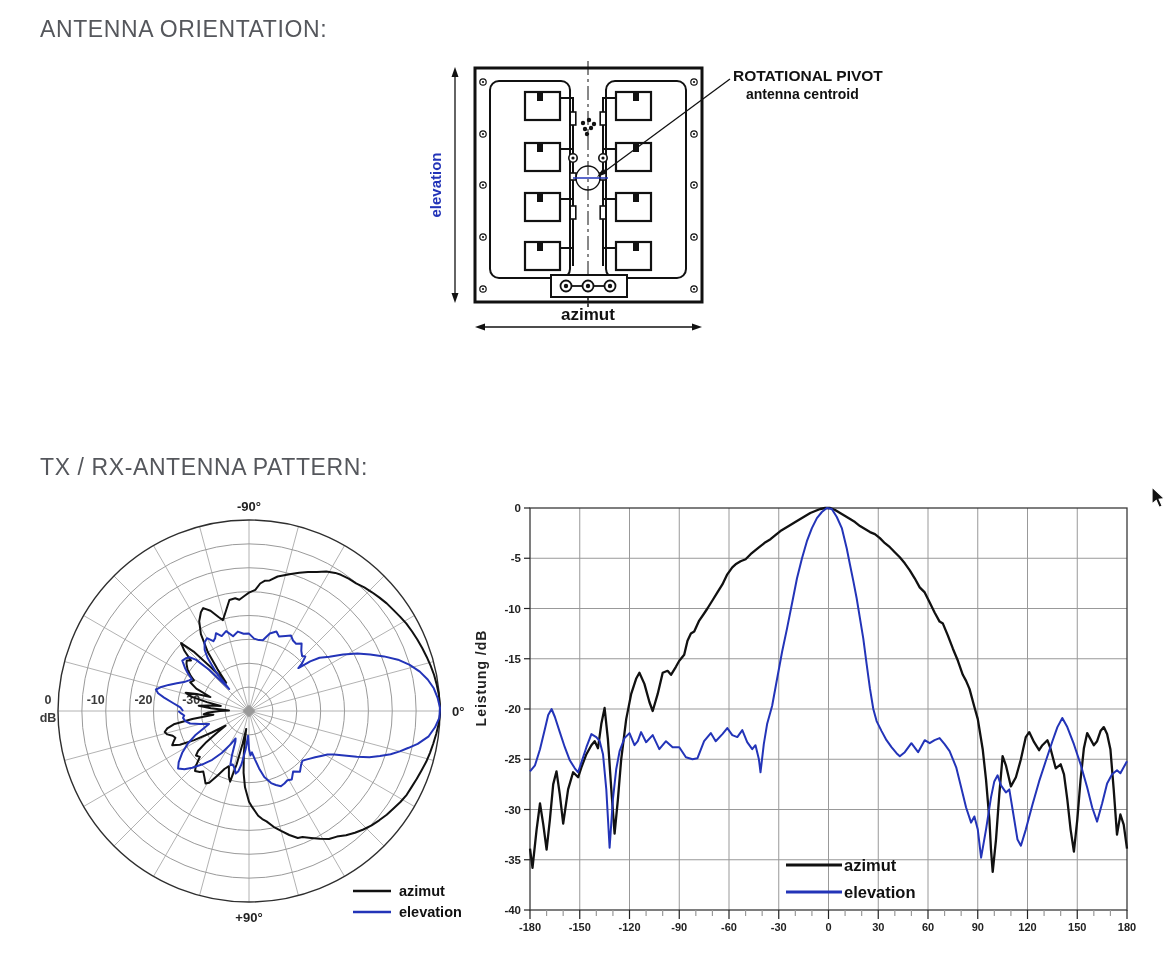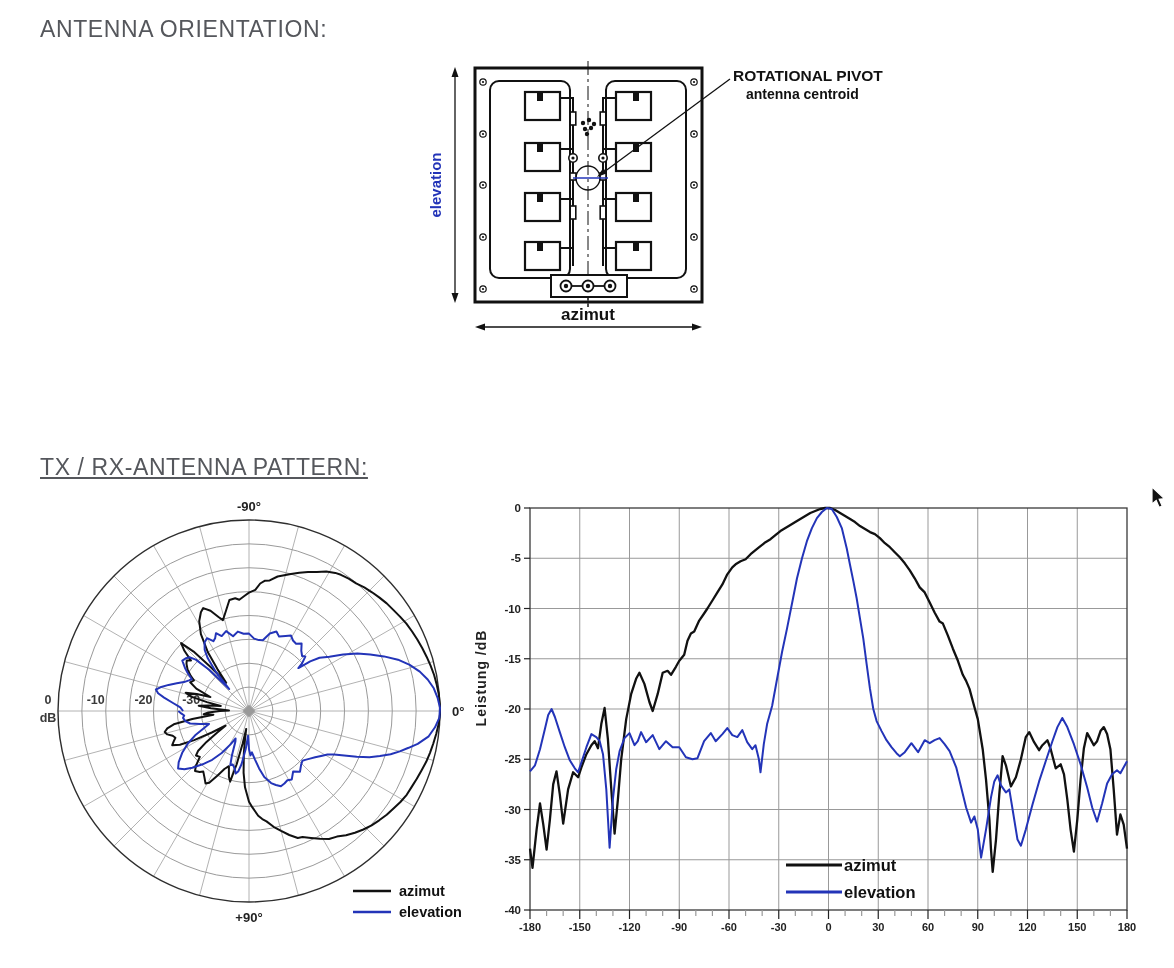--- a/index.html
+++ b/index.html
@@ -1,20 +1,20 @@
 <!DOCTYPE html>
 <html><head>
 <meta charset="utf-8">
 <style>
   html,body{margin:0;padding:0;}
   body{width:1174px;height:968px;position:relative;background:#ffffff;overflow:hidden;
        font-family:"Liberation Sans", sans-serif;}
   .heading{position:absolute;color:#55575c;font-size:23px;letter-spacing:0.6px;font-weight:normal;text-align:right;}
   #heading-orientation{left:40px;top:16px;}
-  #heading-pattern{left:40px;top:454px;text-decoration:underline;}
+  #heading-pattern{left:40px;top:454px;}
   .abs{position:absolute;}
   svg{display:block;}
   text{font-family:"Liberation Sans", sans-serif;}
 </style>
 </head>
 <body>
 
 <div id="heading-orientation" class="heading">ANTENNA ORIENTATION:</div>
 <div id="heading-pattern" class="heading">TX / RX-ANTENNA PATTERN:</div>
 

